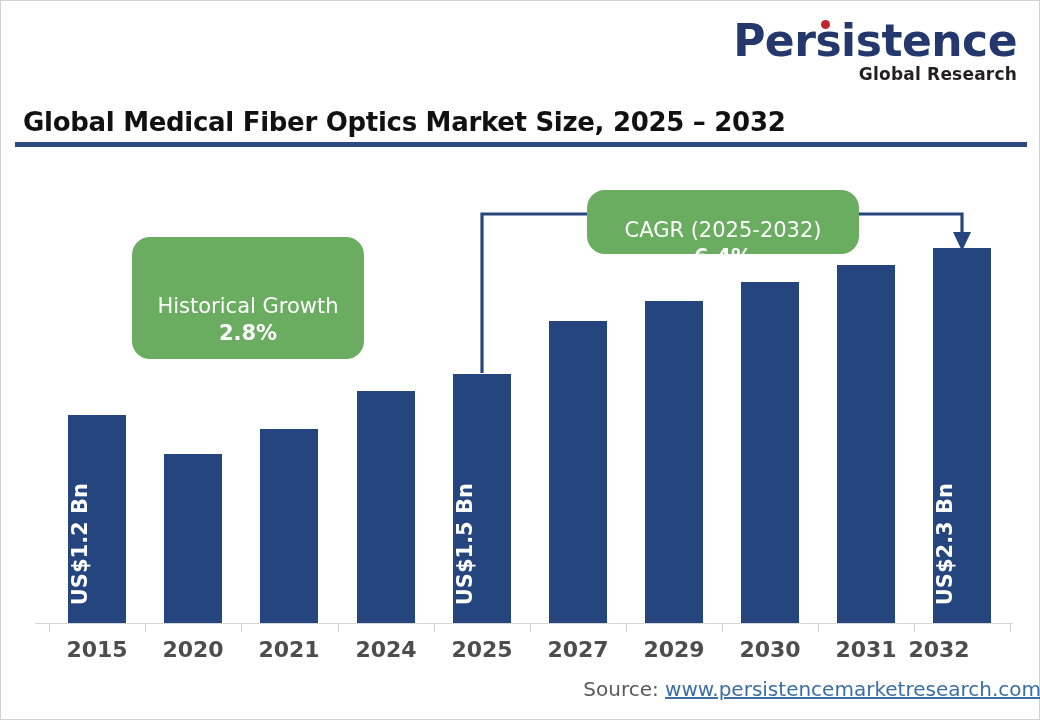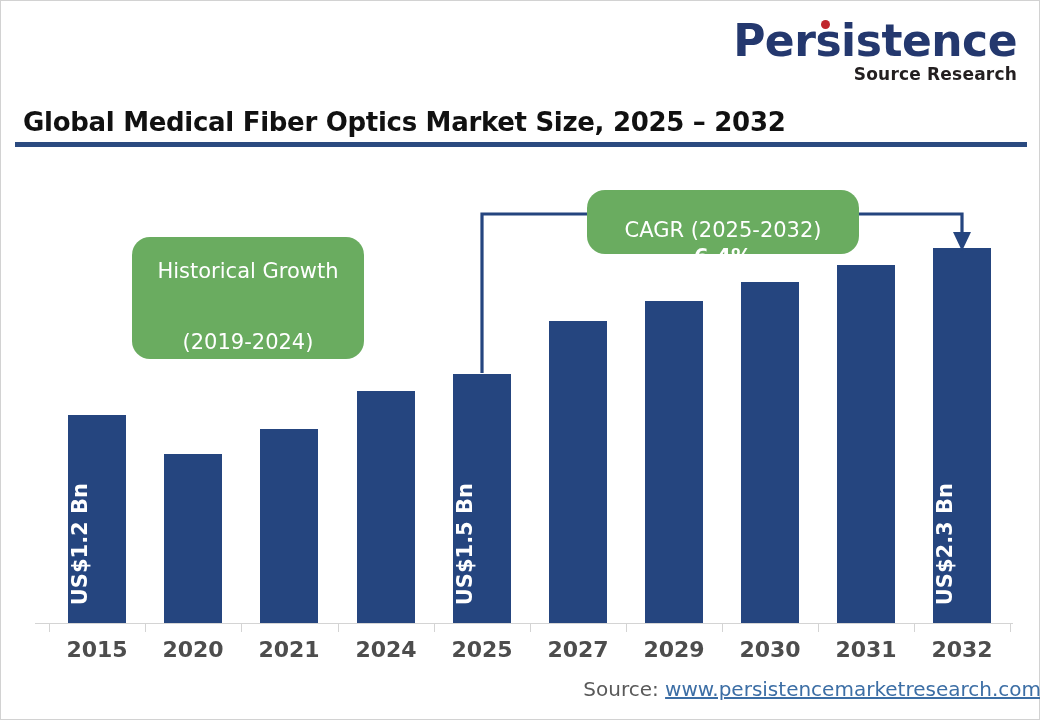--- a/index.html
+++ b/index.html
@@ -201,21 +201,21 @@
   }
 </style>
 </head>
 <body>
 
 <div class="page">
 
   <div class="logo">
     <span class="logo-main">Persistence</span>
     <span class="logo-dot"></span>
-    <span class="logo-sub">Source Research</span>
+    <span class="logo-sub">Global Research</span>
   </div>
 
   <div class="title">Global Medical Fiber Optics Market Size, 2025 – 2032</div>
   <div class="title-rule"></div>
 
   <div class="plot">
 
     <div class="baseline"></div>
 
     <div id="bars-layer">
@@ -252,31 +252,30 @@
     <div id="xlabels-layer">
         <div class="xlabel" style="left: 48px; width: 96px;">2015</div>
         <div class="xlabel" style="left: 144px; width: 96px;">2020</div>
         <div class="xlabel" style="left: 240px; width: 96px;">2021</div>
         <div class="xlabel" style="left: 337px; width: 96px;">2024</div>
         <div class="xlabel" style="left: 433px; width: 96px;">2025</div>
         <div class="xlabel" style="left: 529px; width: 96px;">2027</div>
         <div class="xlabel" style="left: 625px; width: 96px;">2029</div>
         <div class="xlabel" style="left: 721px; width: 96px;">2030</div>
         <div class="xlabel" style="left: 817px; width: 96px;">2031</div>
-        <div class="xlabel" style="left: 913px; width: 96px;">2032</div>
+        <div class="xlabel" style="left: 890px; width: 96px;">2032</div>
       </div>
 
     <svg class="connector" viewBox="0 0 1040 720" width="1040" height="720">
       <path d="M 481 372 L 481 213 L 961 213 L 961 236" fill="none" stroke="#25457f" stroke-width="3.2"></path>
       <polygon points="961,250 952,231 970,231" fill="#25457f"></polygon>
     </svg>
 
     <div class="callout" id="callout-historical">
       <div class="callout-line">Historical Growth</div>
-      <div class="callout-line">(2019-2024)</div>
       <div class="callout-value">2.8%</div>
     </div>
 
     <div class="callout" id="callout-cagr">
       <div class="callout-line">CAGR (2025-2032)</div>
       <div class="callout-value">6.4%</div>
     </div>
 
   </div>
 

